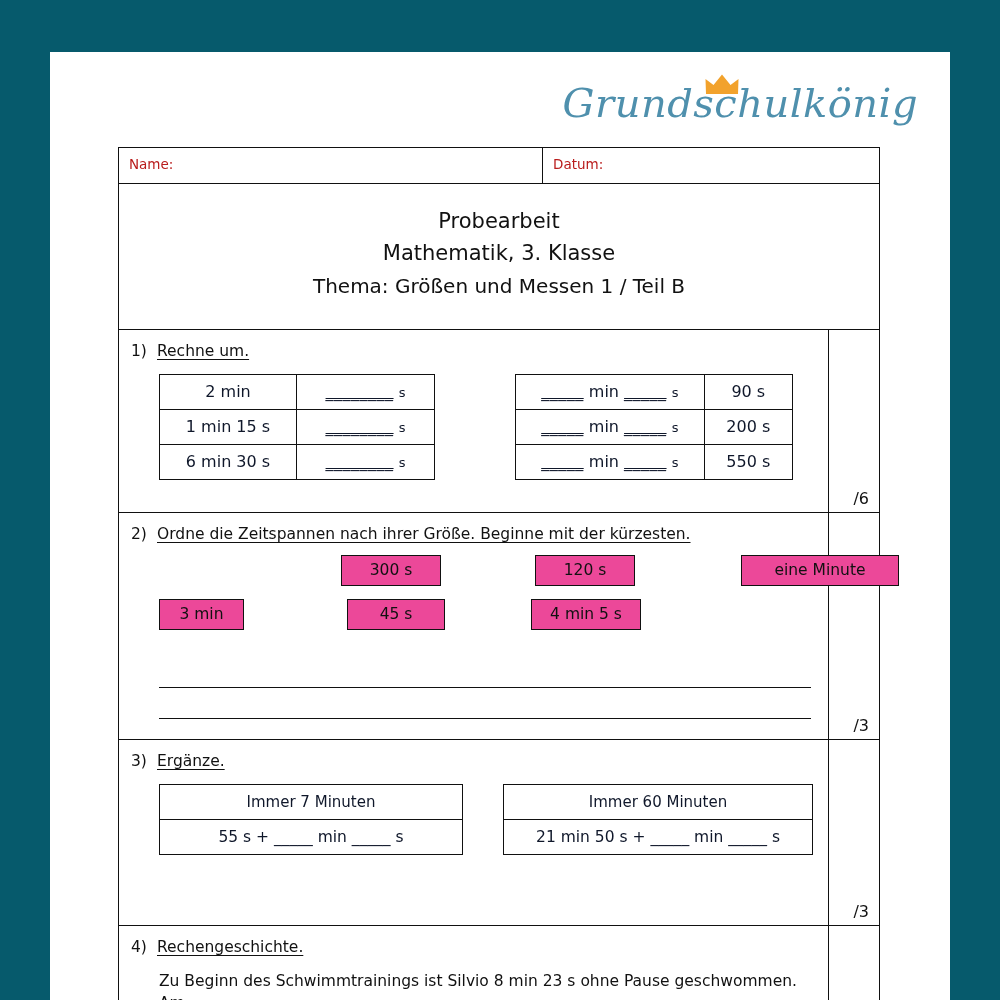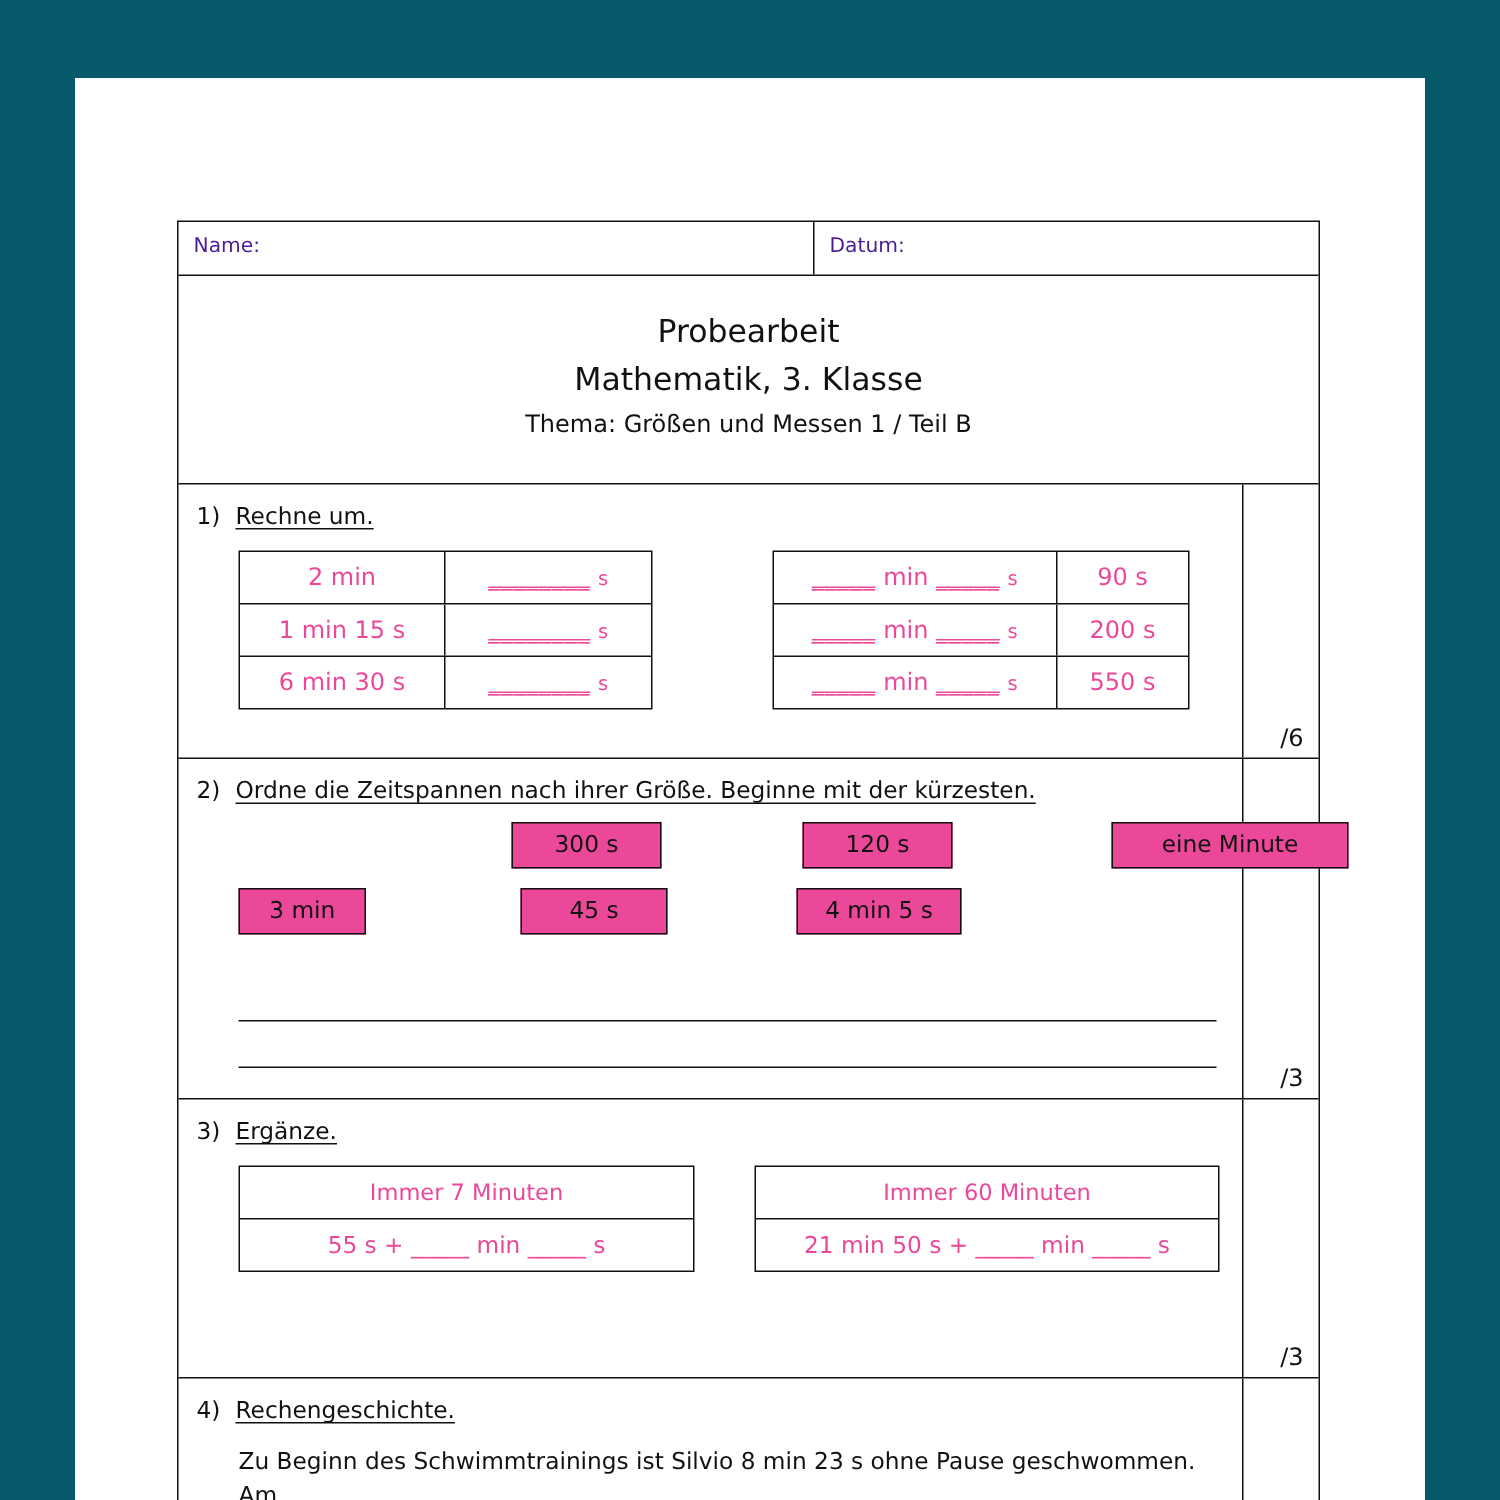--- a/index.html
+++ b/index.html
@@ -68,38 +68,38 @@
     box-sizing: border-box;
   }
   .row.last { border-bottom: none; }
 
   
   .namebar { height: 36px; }
   .namebar .cell {
     box-sizing: border-box;
     padding: 8px 0 0 10px;
     font-size: 13.5px;
-    color: #4c1d95;
+    color: #b91c1c;
   }
   .namebar .name-cell {
     width: 424px;
     border-right: 1.4px solid #111;
   }
   .namebar .date-cell { flex: 1; }
 
   
   .titleblock {
     box-sizing: border-box;
     padding: 22px 0 26px 0;
     text-align: center;
     color: #111;
   }
   .title-l1 { font-size: 21px; line-height: 1.5; }
   .title-l2 { font-size: 21px; line-height: 1.5; }
-  .title-l3 { font-size: 16px; line-height: 1.7; }
+  .title-l3 { font-size: 20px; line-height: 1.7; }
 
   
   .ex {
     display: flex;
     box-sizing: border-box;
   }
   .ex-body {
     width: 710px;
     box-sizing: border-box;
     border-right: 1.2px solid #111;
@@ -145,21 +145,21 @@
     display: flex;
     border-bottom: 1.1px solid #111;
     box-sizing: border-box;
   }
   .mini .mrow:last-child { border-bottom: none; }
   .mini .mcell {
     box-sizing: border-box;
     height: 34px;
     line-height: 34px;
     font-size: 16px;
-    color: #ec4899;
+    color: #0f172a;
     text-align: center;
     border-right: 1.1px solid #111;
     white-space: nowrap;
   }
   .mini .mcell:last-child { border-right: none; }
 
   .blank { text-decoration: underline; letter-spacing: 0.5px; }
   .sm { font-size: 13px; }
 
   
@@ -238,20 +238,26 @@
     margin: 14px 0 0 28px;
     line-height: 1.45;
     width: 660px;
   }
 </style>
 </head>
 <body>
 
 <div id="page">
 
+  <div class="logo-wrap">
+    <svg class="crown" viewBox="0 0 34 22">
+      <path d="M1 20 L0.5 5 L8.5 11 L17 0.5 L25.5 11 L33.5 5 L33 20 Z" fill="#f2a22c"></path>
+    </svg>
+    <div class="logo-text">Grundschulkönig</div>
+  </div>
 
   <div class="sheet">
 
     <div class="row namebar">
       <div class="cell name-cell">Name:</div>
       <div class="cell date-cell">Datum:</div>
     </div>
 
     <div class="row">
       <div class="titleblock" style="width:100%">

